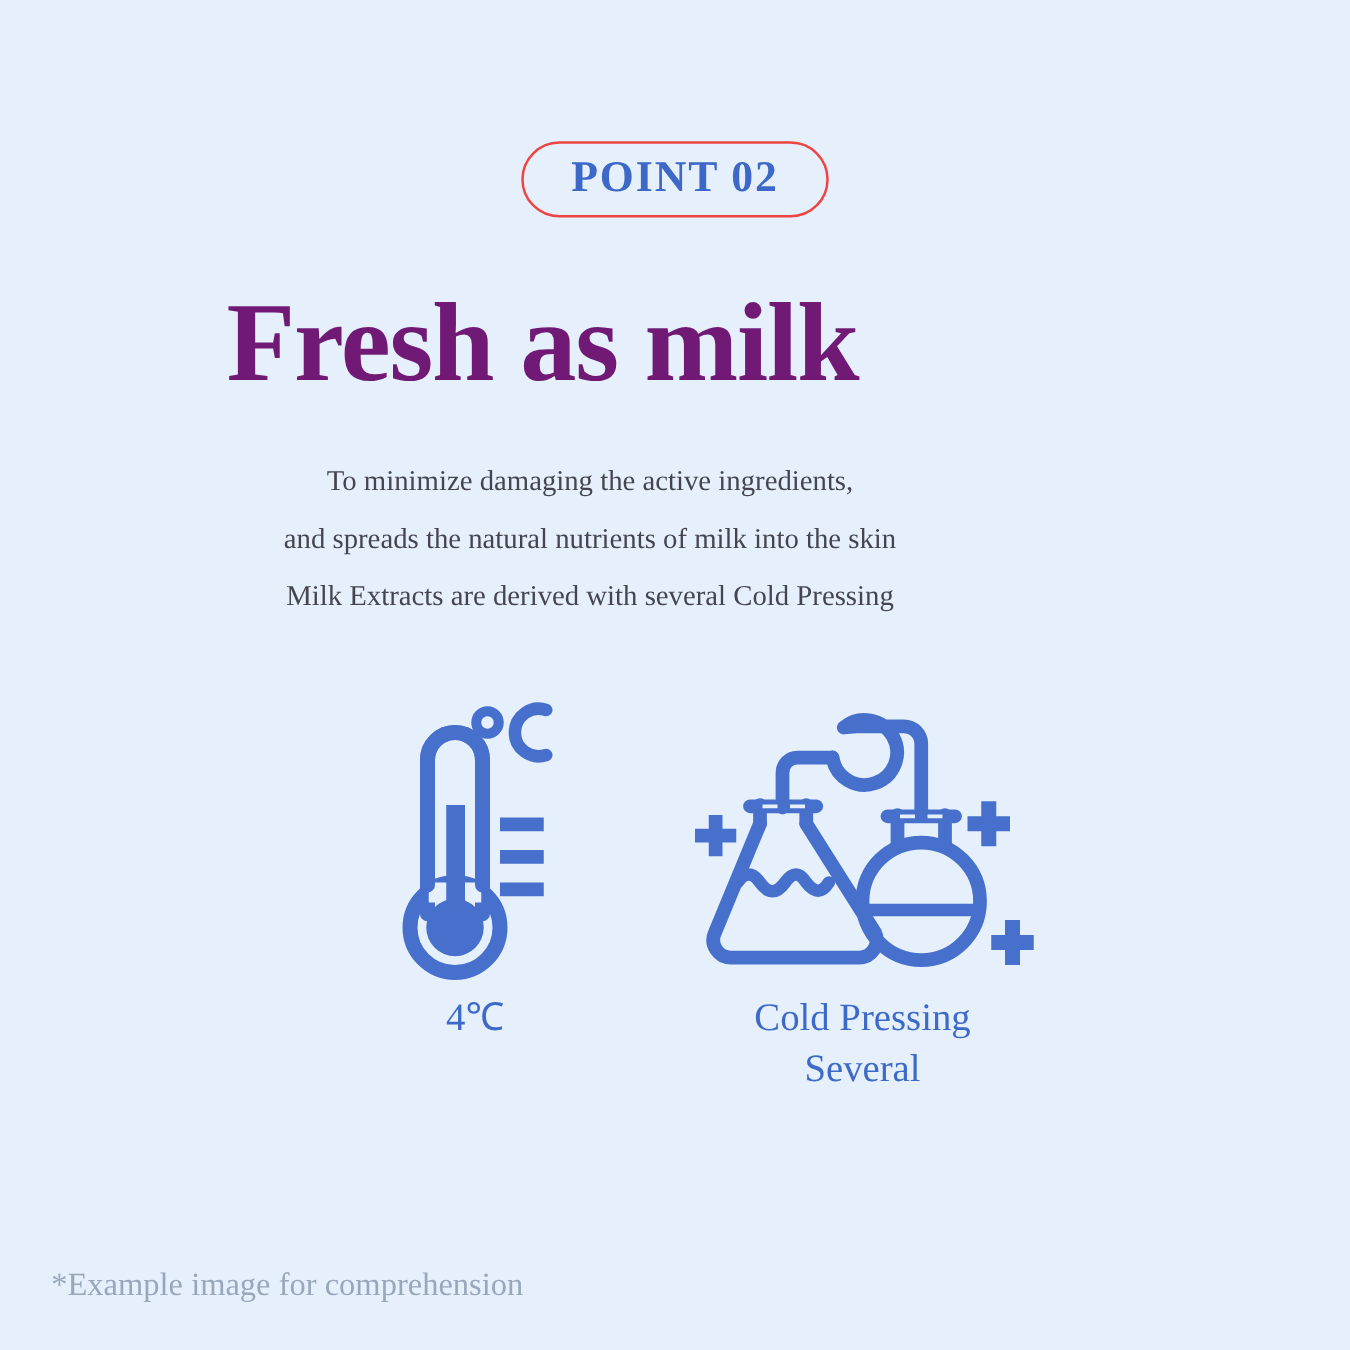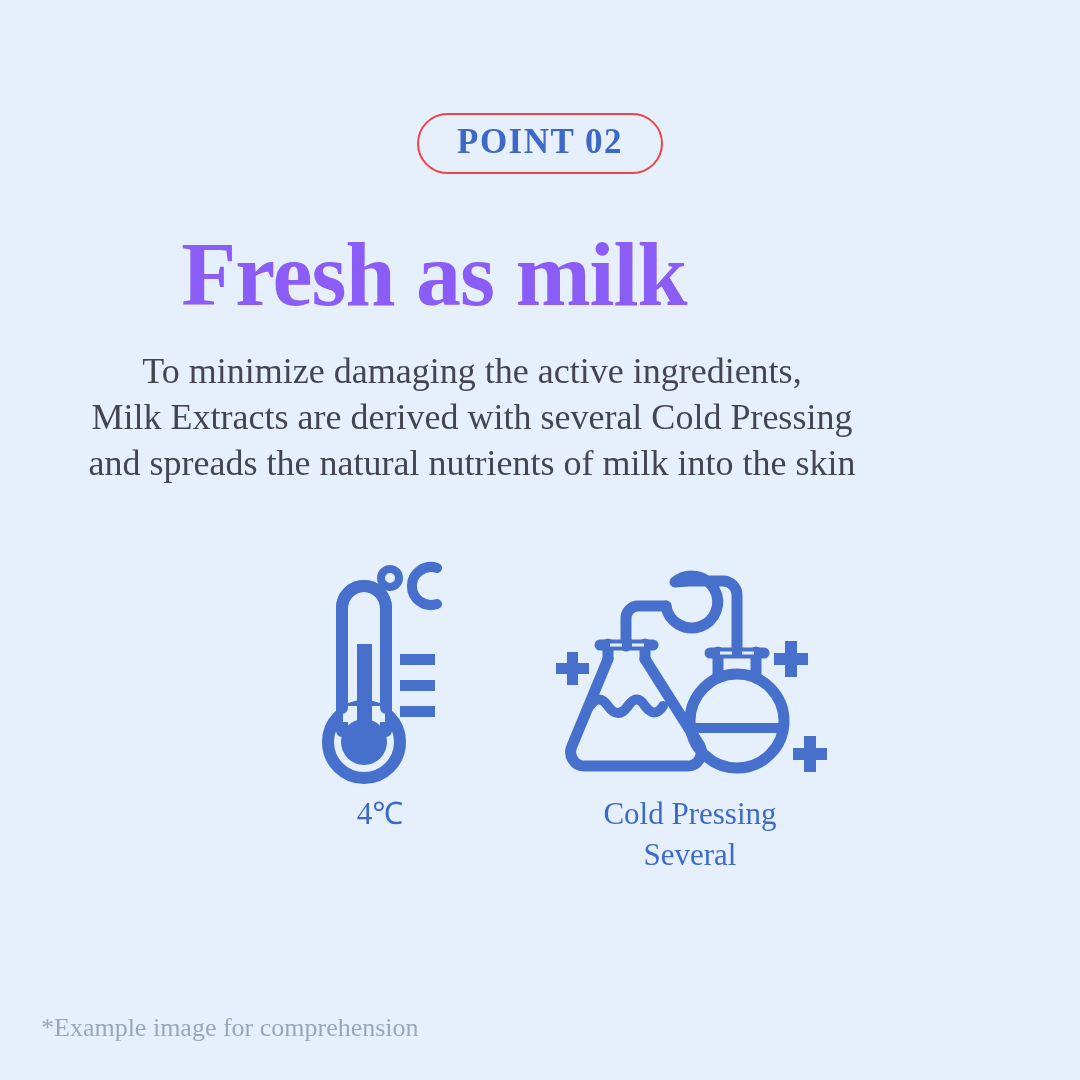--- a/index.html
+++ b/index.html
@@ -34,35 +34,35 @@
     letter-spacing:1.5px;
     line-height:1;
     font-family:"Liberation Serif", serif;
   }
 
   
   .title {
     position:absolute;
     top:228px; left:0; width:868px;
     text-align:center;
-    color:#8b5cf6;
+    color:#701a75;
     font-size:90px;
     font-weight:bold;
     letter-spacing:-1px;
     line-height:1.05;
     font-family:"Liberation Serif", serif;
   }
 
   
   .subcopy {
     position:absolute;
-    top:348px; left:0; width:944px;
+    top:362px; left:0; width:944px;
     text-align:center;
     color:#45454f;
-    font-size:36px;
+    font-size:23px;
     line-height:46px;
     font-family:"Liberation Serif", serif;
   }
   .subcopy div { white-space:nowrap; }
 
   
   .features {
     position:absolute;
     top:548px; left:0; width:1080px;
     display:flex;
@@ -108,22 +108,22 @@
 <div id="page">
 
   <div class="badge-wrap">
     <div class="badge">POINT 02</div>
   </div>
 
   <div class="title">Fresh as milk</div>
 
   <div class="subcopy">
     <div>To minimize damaging the active ingredients,</div>
+    <div>and spreads the natural nutrients of milk into the skin</div>
     <div>Milk Extracts are derived with several Cold Pressing</div>
-    <div>and spreads the natural nutrients of milk into the skin</div>
   </div>
 
   <div class="features">
 
     <div class="feature thermo">
       <div class="icon-box">
         <svg width="125" height="230" viewBox="0 0 125 230">
 
           <path d="M24 175 L24 52 a22 22 0 0 1 44 0 L68 175" fill="none" stroke="#4670cc" stroke-width="12" stroke-linecap="round"></path>
 

